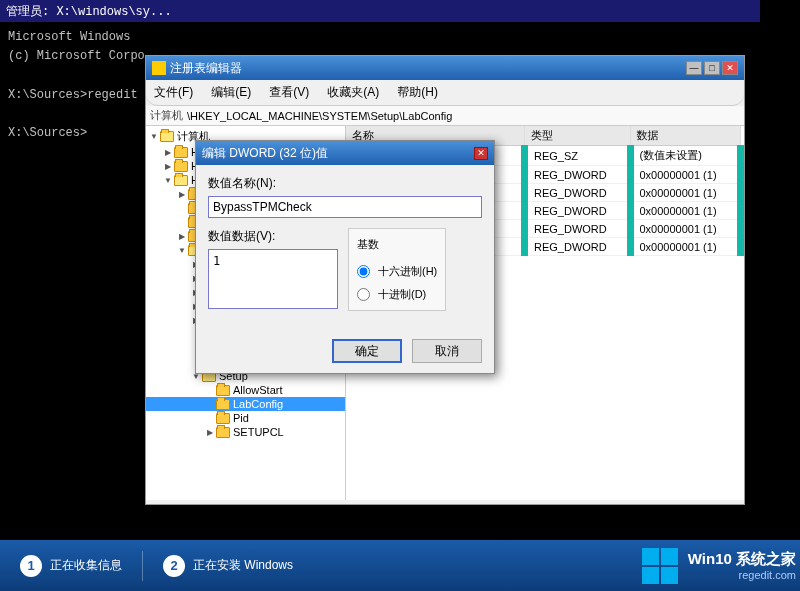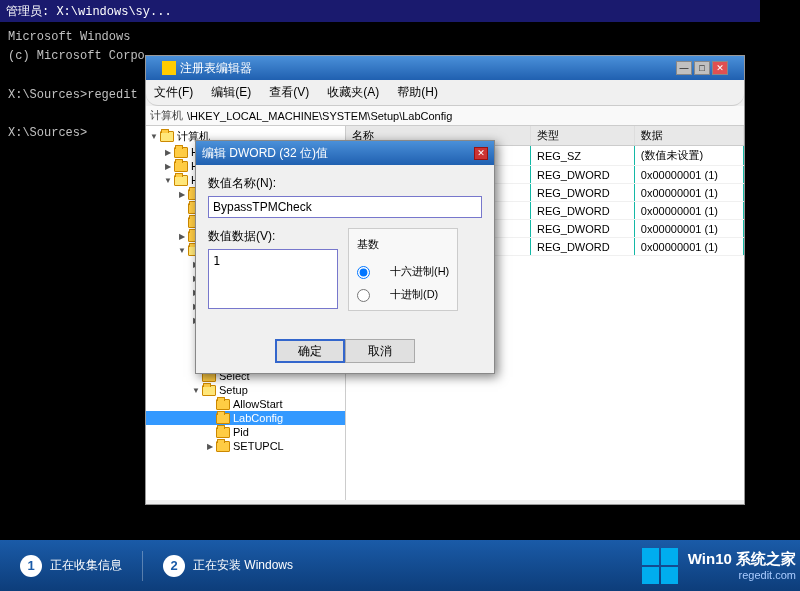--- a/index.html
+++ b/index.html
@@ -46,21 +46,21 @@
       left: 145px;
       width: 600px;
       height: 450px;
       background: #f0f0f0;
       border: 1px solid #999;
       box-shadow: 2px 2px 8px rgba(0,0,0,0.4);
     }
     .regedit-titlebar {
       background: linear-gradient(to bottom, #4a90d9, #2060b0);
       color: #fff;
-      padding: 3px 16px;
+      padding: 3px 6px;
       font-size: 12px;
       display: flex;
       align-items: center;
       justify-content: space-between;
       height: 24px;
     }
     .regedit-titlebar-text {
       display: flex;
       align-items: center;
       gap: 4px;
@@ -199,21 +199,21 @@
       border-bottom: 1px solid #ccc;
       border-right: 1px solid #ddd;
       padding: 2px 6px;
       text-align: left;
       font-weight: normal;
       position: sticky;
       top: 0;
     }
     .right-table td {
       border-bottom: 1px solid #f0f0f0;
-      border-right: 1px solid #14b8a6;
+      border-right: 7px solid #14b8a6;
       padding: 2px 6px;
       white-space: nowrap;
     }
     .reg-icon {
       width: 12px; height: 12px;
       background: #6688cc;
       display: inline-block;
       margin-right: 3px;
       vertical-align: middle;
       font-size: 9px;
@@ -292,27 +292,28 @@
       padding: 8px;
       border: 1px solid #ccc;
       background: #f8f8f8;
     }
     .radio-group-label {
       font-size: 11px;
       margin-bottom: 4px;
     }
     .radio-item {
       display: flex;
-      align-items: flex-end;
-      gap: 20px;
+      align-items: center;
+      gap: 8px;
       font-size: 11px;
     }
     .dword-footer {
       display: flex;
-      justify-content: center;
+      justify-content: flex-end;
+      gap: 10px;
       padding: 6px 12px 10px;
     }
     .dword-btn {
       width: 70px;
       height: 24px;
       background: #e0e0e0;
       border: 1px solid #aaa;
       font-size: 12px;
       cursor: pointer;
       display: flex;
@@ -522,26 +523,20 @@
           <span class="tree-indent" style="width: 42px;"></span>
           <span class="tree-arrow"></span>
           <span class="folder-icon"></span>
           <span class="tree-label">ResourceManager</span>
         </div>
         <div class="tree-item">
           <span class="tree-indent" style="width: 42px;"></span>
           <span class="tree-arrow"></span>
           <span class="folder-icon"></span>
           <span class="tree-label">RNG</span>
-        </div>
-        <div class="tree-item">
-          <span class="tree-indent" style="width: 42px;"></span>
-          <span class="tree-arrow"></span>
-          <span class="folder-icon"></span>
-          <span class="tree-label">Select</span>
         </div>
         <div class="tree-item">
           <span class="tree-indent" style="width: 42px;"></span>
           <span class="tree-arrow">▼</span>
           <span class="folder-icon open"></span>
           <span class="tree-label">Setup</span>
         </div>
         <div class="tree-item">
           <span class="tree-indent" style="width: 56px;"></span>
           <span class="tree-arrow"></span>

